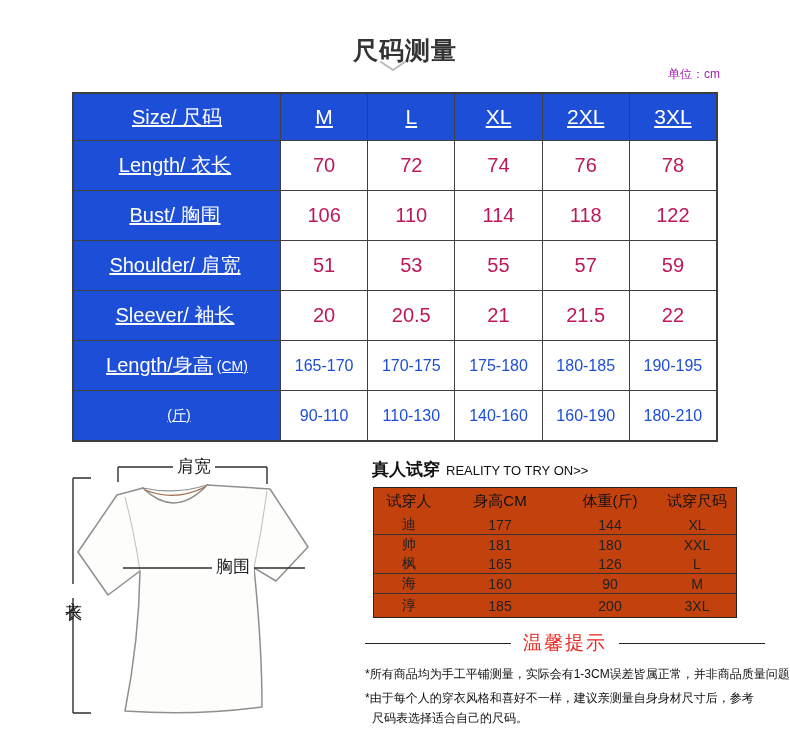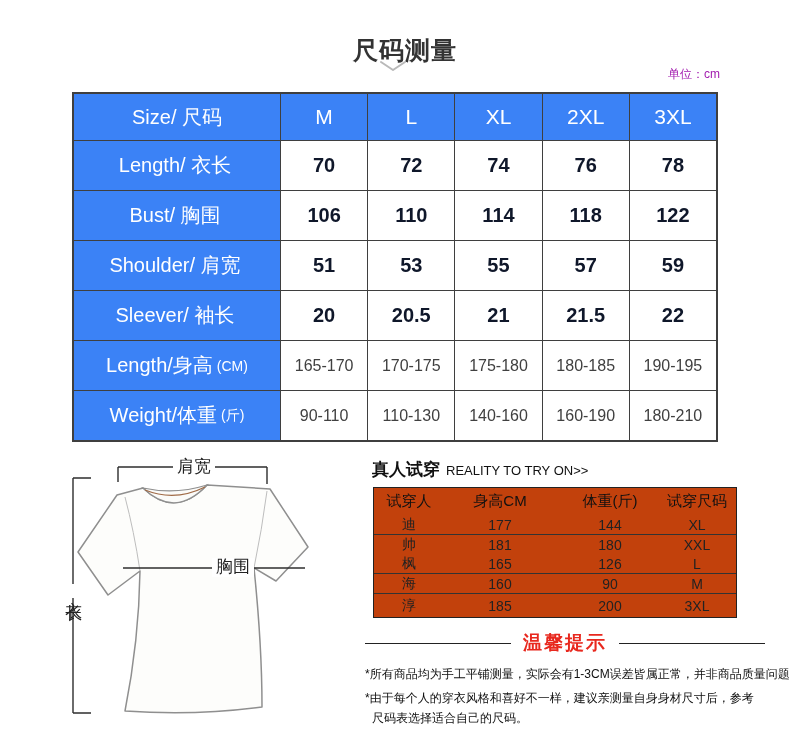--- a/index.html
+++ b/index.html
@@ -22,26 +22,26 @@
     grid-template-rows:46px repeat(6,50px);
     border:2px solid #3f3f3f;box-sizing:border-box;
   }
   .st-row{display:contents;}
   .st-cell{
     display:flex;align-items:center;justify-content:center;
     box-sizing:border-box;overflow:hidden;white-space:nowrap;
   }
   .st-row .st-cell:not(:first-child){border-left:1px solid #3f3f3f;}
   .st-row:not(:first-child) .st-cell{border-top:1px solid #3f3f3f;}
-  .st-gray{background:#3b82f6;color:#fff;}
+  .st-gray{background:#1d4ed8;color:#fff;text-decoration:underline;}
   .st-label{font-size:20px;}
   .st-label .suffix{font-size:14px;margin-left:4px;}
   .st-size{font-size:21px;}
-  .st-val{font-size:20px;font-weight:bold;color:#0f172a;background:#fff;}
-  .st-val.small{font-size:16px;font-weight:normal;color:#404040;}
+  .st-val{font-size:20px;font-weight:normal;color:#be185d;background:#fff;}
+  .st-val.small{font-size:16px;font-weight:normal;color:#1d4ed8;}
 
   
   .diagram{position:absolute;left:55px;top:445px;width:320px;height:296px;}
   .diagram svg{position:absolute;left:0;top:0;}
   .dlabel{
     position:absolute;background:#fff;color:#222;font-size:17px;
     padding:0 4px;line-height:1.1;white-space:nowrap;
   }
   .dlabel.shoulder{left:139px;top:13px;transform:translateX(-50%);}
   .dlabel.bust{left:142px;top:113px;transform:translateX(-50%);margin-left:36px;}
@@ -64,21 +64,21 @@
   }
   .trow.thead{height:27px;font-size:15px;color:#111;}
   .trow.tdata{height:19px;font-size:14px;color:#222;}
   .trow.tlast{height:23px;}
   .trow.sep{border-bottom:1px solid #333;}
 
   
   .notes{position:absolute;left:365px;top:630px;width:400px;}
   .notes-title-row{display:flex;align-items:center;gap:12px;}
   .tline{flex:1;border-top:1px solid #222;height:0;}
-  .notes-title{font-size:19px;font-weight:bold;color:#e8281e;letter-spacing:2px;white-space:nowrap;}
+  .notes-title{font-size:19px;font-weight:normal;color:#e8281e;letter-spacing:2px;white-space:nowrap;}
   .tip{margin:0;color:#0f0f0f;font-size:12px;line-height:1.65;}
   .tip.one{margin-top:9px;white-space:nowrap;}
   .tip.two{margin-top:4px;width:392px;padding-left:7px;text-indent:-7px;}
 </style>
 </head>
 <body>
 
 <div class="stage">
 
   <div class="page-title">尺码测量</div>
@@ -152,21 +152,20 @@
       </div>
       <div class="st-cell st-val small">165-170</div>
       <div class="st-cell st-val small">170-175</div>
       <div class="st-cell st-val small">175-180</div>
       <div class="st-cell st-val small">180-185</div>
       <div class="st-cell st-val small">190-195</div>
     </div>
 
     <div class="st-row">
       <div class="st-cell st-gray st-label">
-        <span>Weight/体重</span>
           <span class="suffix">(斤)</span>
       </div>
       <div class="st-cell st-val small">90-110</div>
       <div class="st-cell st-val small">110-130</div>
       <div class="st-cell st-val small">140-160</div>
       <div class="st-cell st-val small">160-190</div>
       <div class="st-cell st-val small">180-210</div>
     </div>
   </div>
 

